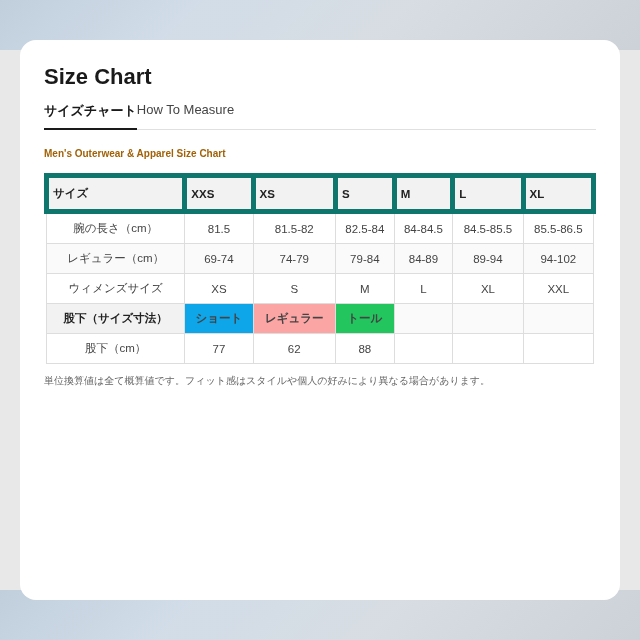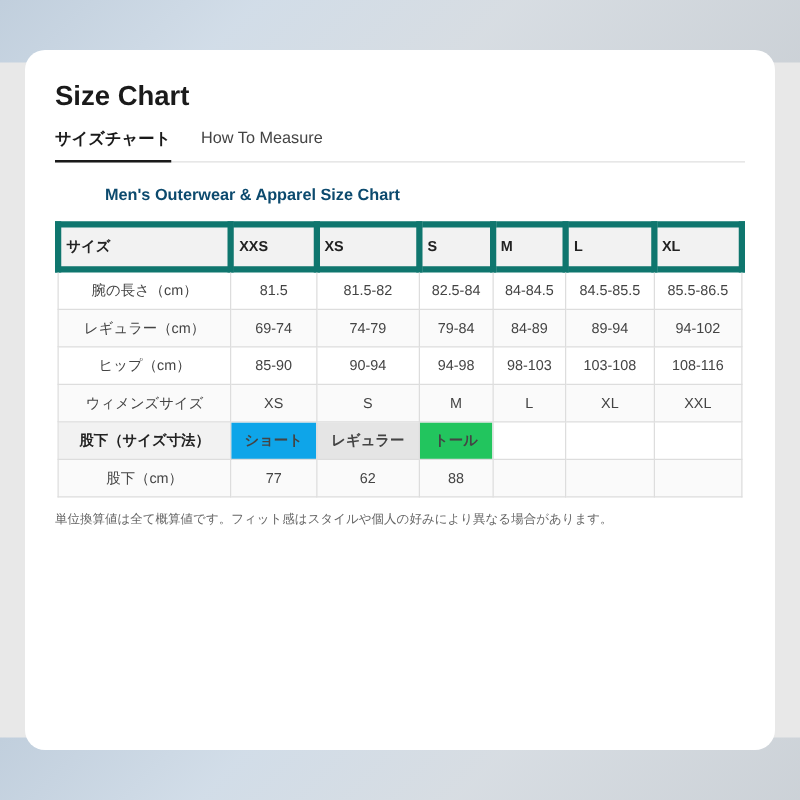--- a/index.html
+++ b/index.html
@@ -42,46 +42,44 @@
 
     .page-title {
       font-size: 22px;
       font-weight: 700;
       color: #1a1a1a;
       margin-bottom: 12px;
     }
 
     .tabs {
       display: flex;
-      gap: 24px;
       border-bottom: 1px solid #e0e0e0;
       margin-bottom: 18px;
     }
 
     .tab {
       font-size: 13px;
       padding-bottom: 8px;
       cursor: pointer;
       color: #444;
       position: relative;
     }
 
     .tab.active {
       color: #1a1a1a;
       font-weight: 600;
       border-bottom: 2px solid #1a1a1a;
       margin-bottom: -1px;
     }
 
     .section-title {
-      font-size: 13px;
+      font-size: 10px;
       font-weight: 700;
-      color: #0c4a6e;
+      color: #a16207;
       margin-bottom: 14px;
-      margin-left: 40px;
     }
 
     .size-table {
       width: 100%;
       border-collapse: collapse;
       font-size: 11.5px;
       color: #333;
     }
 
     .size-table th {
@@ -162,41 +160,32 @@
         <tr>
           <td>レギュラー（cm）</td>
           <td>69-74</td>
           <td>74-79</td>
           <td>79-84</td>
           <td>84-89</td>
           <td>89-94</td>
           <td>94-102</td>
         </tr>
         <tr>
-          <td>ヒップ（cm）</td>
-          <td>85-90</td>
-          <td>90-94</td>
-          <td>94-98</td>
-          <td>98-103</td>
-          <td>103-108</td>
-          <td>108-116</td>
-        </tr>
-        <tr>
           <td>ウィメンズサイズ</td>
           <td>XS</td>
           <td>S</td>
           <td>M</td>
           <td>L</td>
           <td>XL</td>
           <td>XXL</td>
         </tr>
         <tr>
           <td class="row-header" style="background: rgb(242, 242, 242); font-weight: 700;">股下（サイズ寸法）</td>
           <td style="background: #0ea5e9; font-weight: 700;">ショート</td>
-          <td style="background: #e5e5e5; font-weight: 700;">レギュラー</td>
+          <td style="background: #fca5a5; font-weight: 700;">レギュラー</td>
           <td style="background: #22c55e; font-weight: 700;">トール</td>
           <td></td>
           <td></td>
           <td></td>
         </tr>
         <tr>
           <td>股下（cm）</td>
           <td>77</td>
           <td>62</td>
           <td>88</td>

